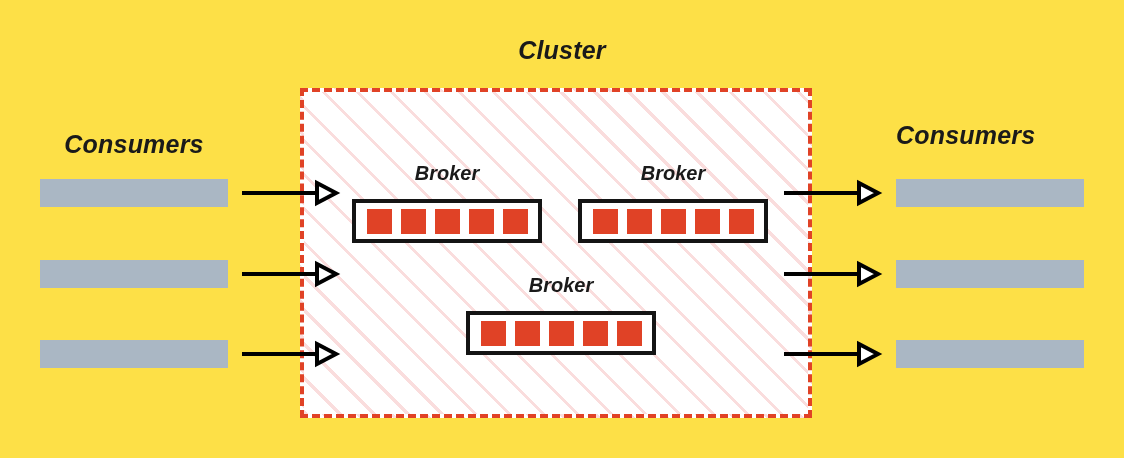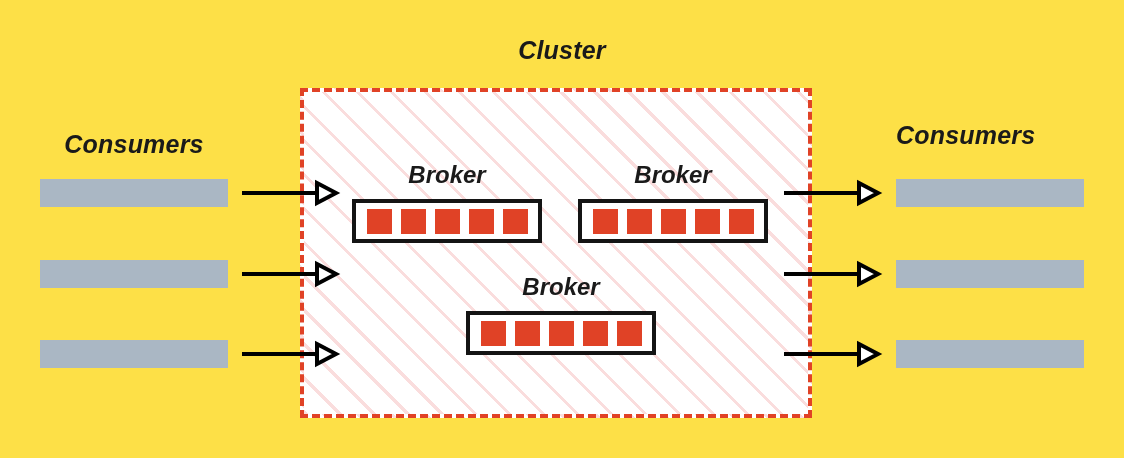--- a/index.html
+++ b/index.html
@@ -97,21 +97,21 @@
   
   .broker {
     position: absolute;
   }
   .broker-label {
     position: absolute;
     left: 0;
     width: 100%;
     text-align: center;
     color: #1a1a1a;
-    font-size: 24px;
+    font-size: 20px;
     font-weight: 600;
     line-height: 1;
     top: -36px;
     white-space: nowrap;
   }
   .broker-frame {
     box-sizing: border-box;
     border: 4px solid #141414;
     background: #ffffff;
     display: flex;

